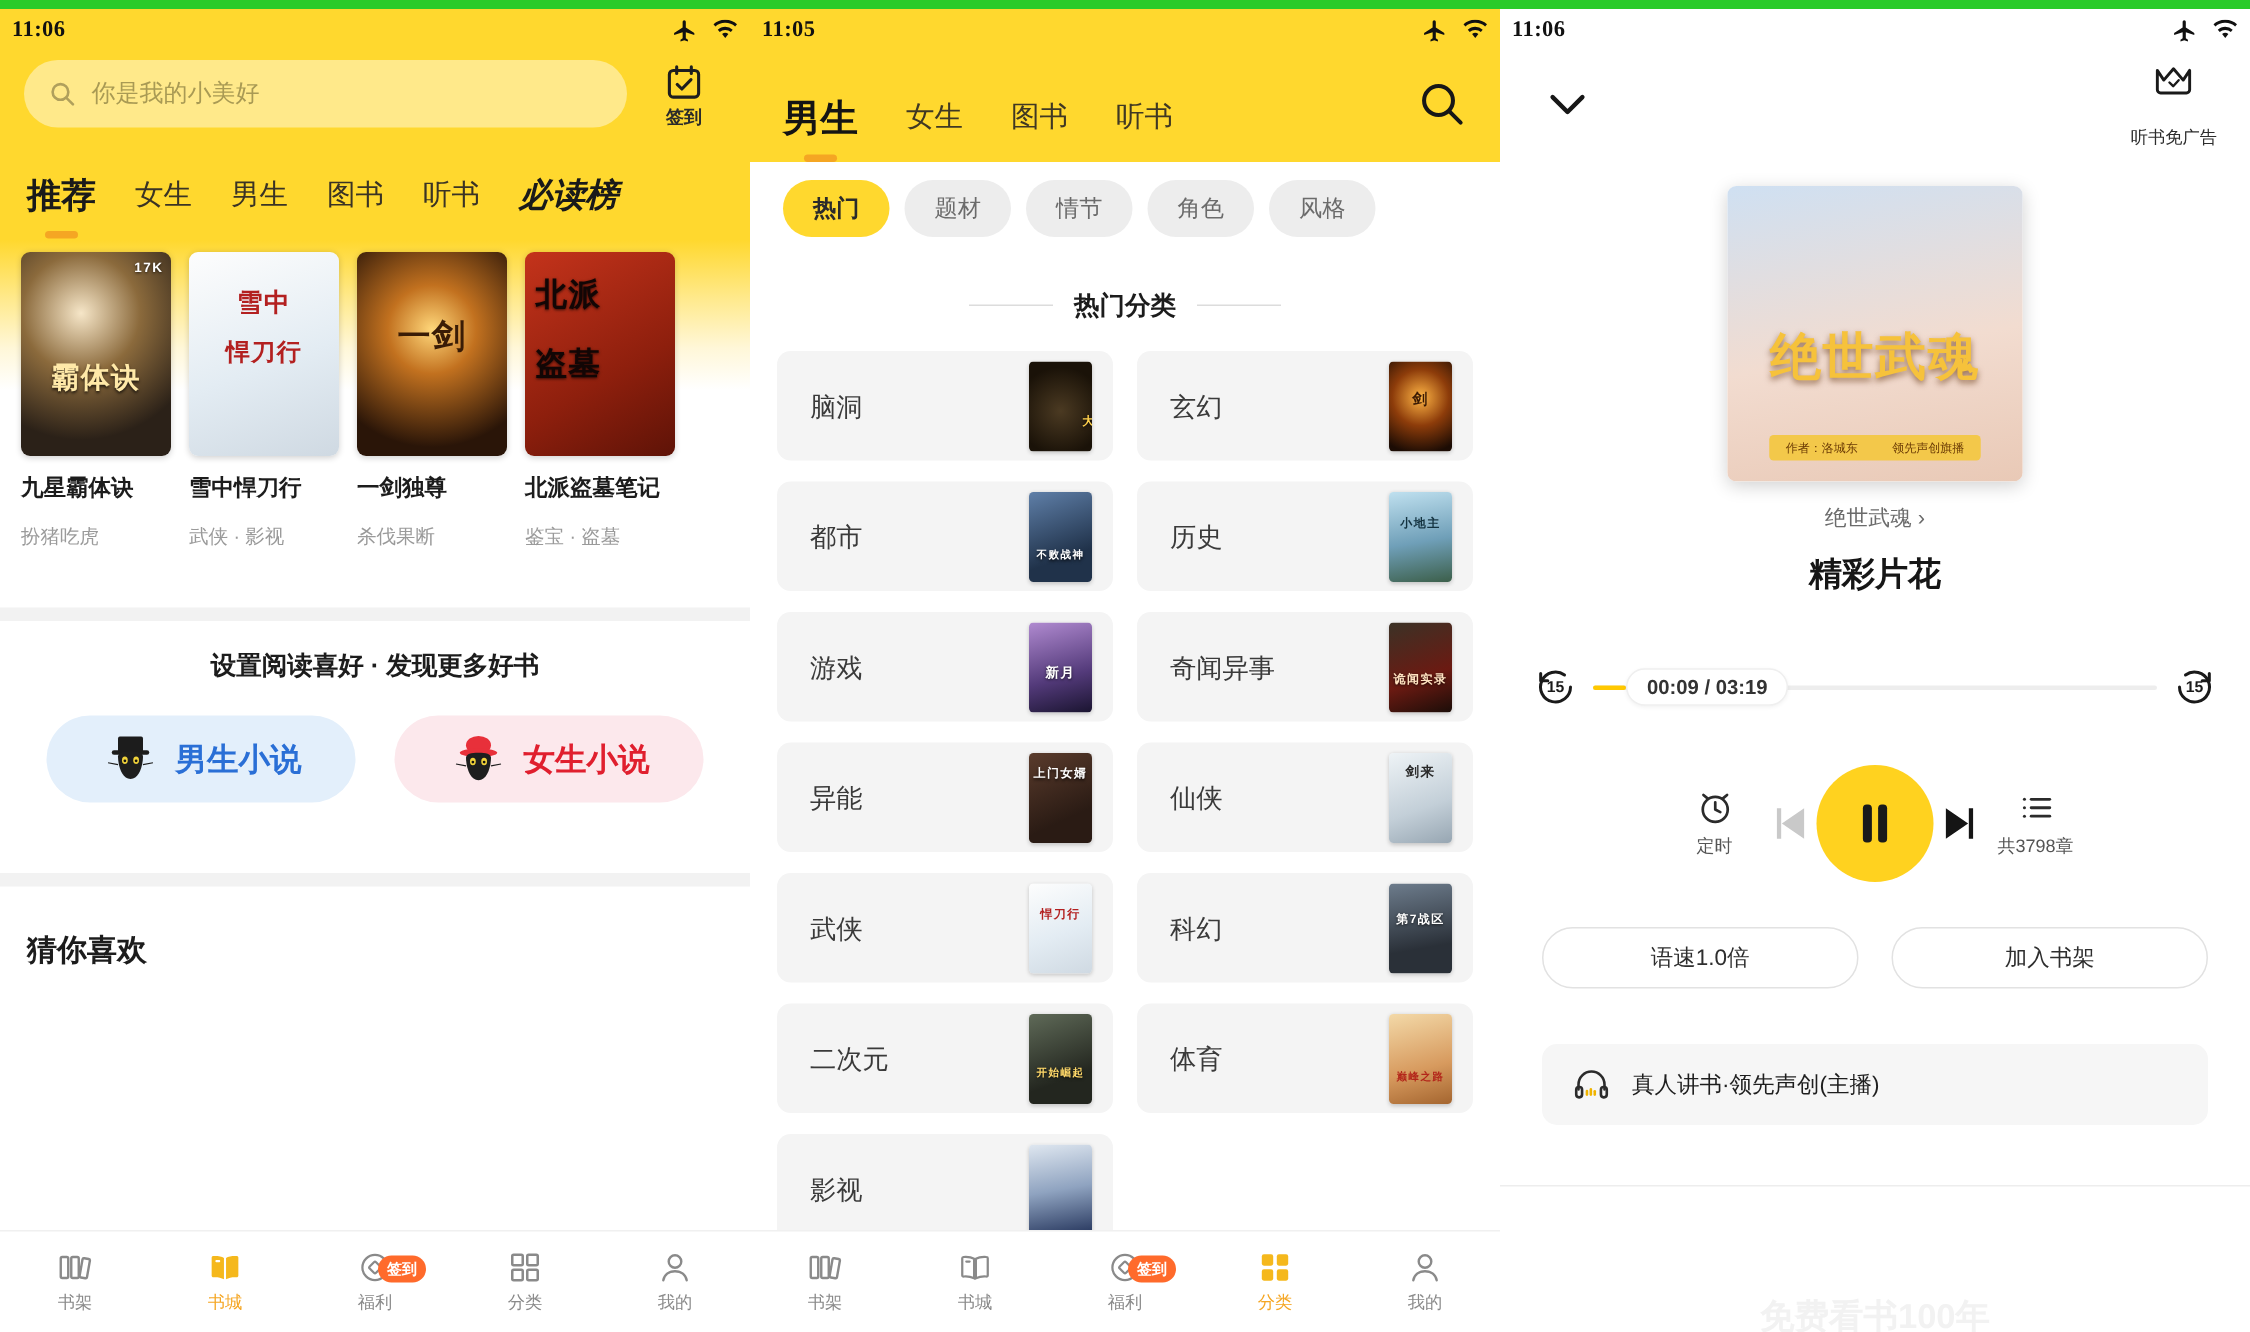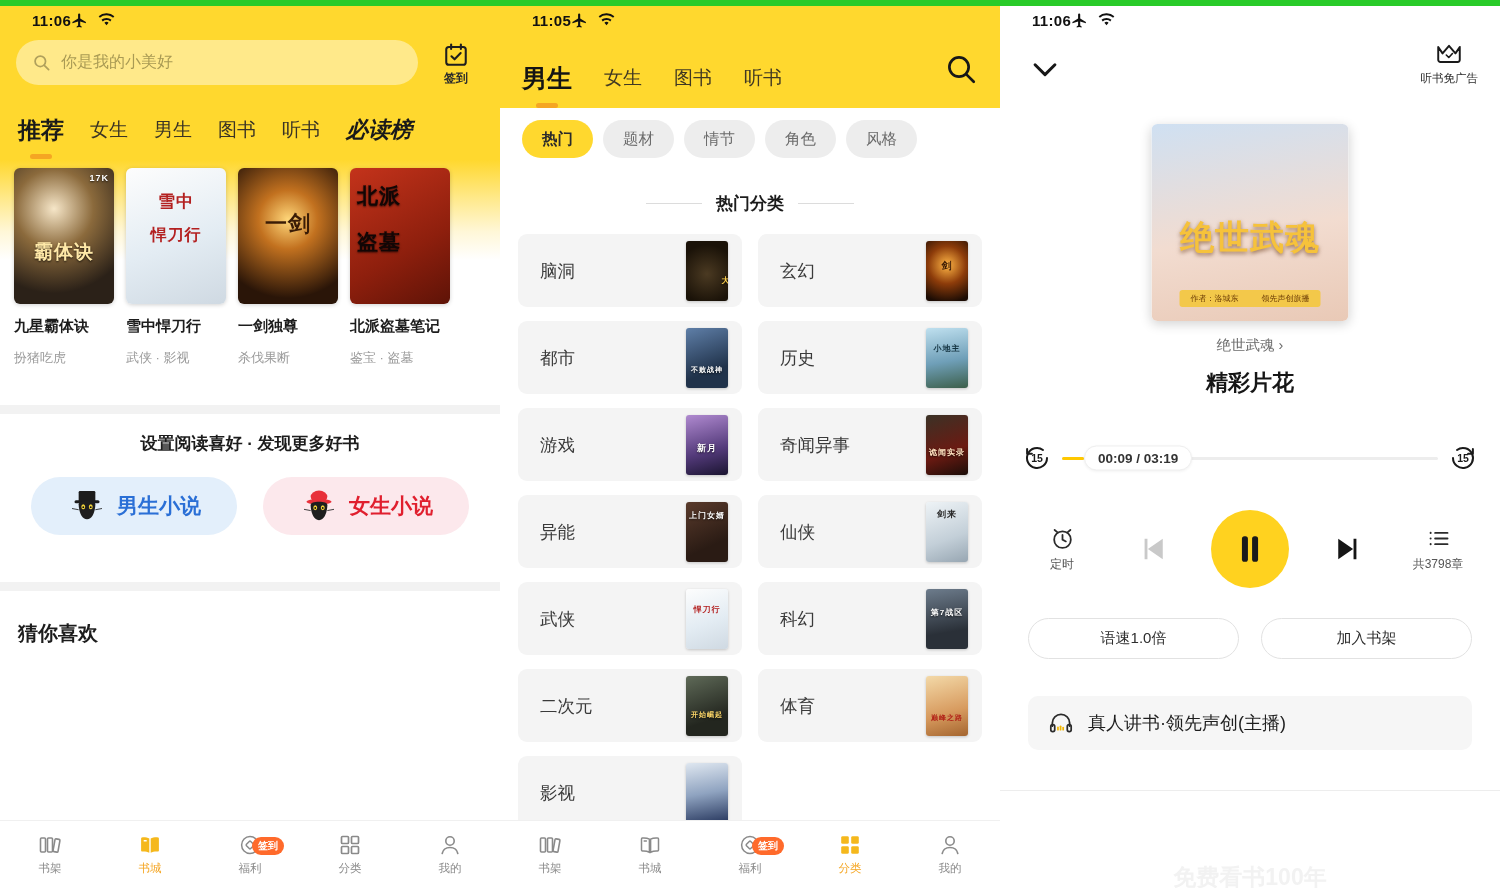--- a/index.html
+++ b/index.html
@@ -7,22 +7,22 @@
     width: 1500px; height: 888px;
     background: #ffffff;
     font-family: "Liberation Sans", "DejaVu Sans", sans-serif;
     overflow: hidden;
   }
   .screens { display: flex; width: 1500px; height: 888px; }
   .panel { width: 500px; height: 888px; position: relative; overflow: hidden; background: #fff; }
   .greenbar { position: absolute; top: 0; left: 0; width: 100%; height: 6px; background: #29cb29; z-index: 40; }
   .statusbar {
     position: absolute; top: 6px; left: 0; width: 100%; height: 28px;
-    display: flex; align-items: center; 
-    padding: 0 32px; z-index: 30;
+    display: flex; align-items: center; justify-content: space-between;
+    padding: 0 8px; z-index: 30; font-family: Liberation Serif, serif;
   }
   .statusbar .clock { font-size: 15px; font-weight: bold; color: #111; letter-spacing: .3px; }
   .statusbar .icons { display: flex; align-items: center; gap: 10px; }
   .svgi { display: block; }
 
   
   .p1-head {
     position: absolute; top: 0; left: 0; width: 100%; height: 160px;
     background: #ffd82e; z-index: 10;
   }
@@ -129,21 +129,21 @@
     gap: 14px 16px; z-index: 20;
   }
   .catcell {
     height: 73px; background: #f4f4f4; border-radius: 9px;
     display: flex; align-items: center; justify-content: space-between;
     padding: 0 14px 0 22px; position: relative;
   }
   .catcell .nm { font-size: 17.5px; color: #3a3a3a; }
   .catthumb { width: 42px; height: 60px; border-radius: 3px; overflow: hidden; position: relative; box-shadow: 0 1px 3px rgba(0,0,0,.2); }
   .p3-down { position: absolute; left: 28px; top: 52px; }
-  .p3-vip { position: absolute; right: 22px; top: 42px; display: flex; flex-direction: column; align-items: center; gap: 3px; }
+  .p3-vip { position: absolute; right: 22px; top: 42px; display: flex; flex-direction: column; align-items: center; gap: 16px; }
   .p3-vip .lbl { font-size: 11.5px; color: #2d2d2d; }
   .p3-cover {
     position: absolute; top: 124px; left: 50%; transform: translateX(-50%);
     width: 197px; height: 197px; border-radius: 6px; overflow: hidden;
     box-shadow: 0 3px 12px rgba(0,0,0,.18);
   }
   .p3-bookname {
     position: absolute; top: 336px; width: 100%; text-align: center;
     font-size: 14.5px; color: #6b6b6b;
   }
@@ -158,21 +158,21 @@
   .track { flex: 1; height: 3px; background: #ededed; border-radius: 2px; position: relative; display: flex; align-items: center; }
   .track .fill { position: absolute; left: 0; top: 0; height: 3px; width: 22px; background: #ffc800; border-radius: 2px; }
   .timepill {
     position: absolute; left: 22px; top: 50%; transform: translateY(-50%);
     background: #fff; border: 1px solid #efefef; border-radius: 14px;
     padding: 4px 13px; font-size: 13.5px; color: #333; font-weight: bold;
     box-shadow: 0 1px 3px rgba(0,0,0,.06); white-space: nowrap;
   }
   .p3-controls {
     position: absolute; top: 506px; left: 0; width: 100%; height: 86px;
-    display: flex; align-items: center; justify-content: space-between; padding: 0 30px;
+    display: flex; align-items: center; justify-content: center; padding: 0 30px;
   }
   .ctl { display: flex; flex-direction: column; align-items: center; gap: 4px; width: 64px; }
   .ctl .lbl { font-size: 12px; color: #555; }
   .playbtn {
     width: 78px; height: 78px; border-radius: 50%; background: #ffd21f;
     display: flex; align-items: center; justify-content: center;
   }
   .p3-actions {
     position: absolute; top: 618px; left: 28px; right: 28px;
     display: flex; gap: 22px;
@@ -180,21 +180,21 @@
   .actbtn {
     flex: 1; height: 41px; border: 1px solid #e2e2e2; border-radius: 21px;
     display: flex; align-items: center; justify-content: center;
     font-size: 15px; color: #2e2e2e;
   }
   .p3-voice {
     position: absolute; top: 696px; left: 28px; right: 28px; height: 54px;
     background: #f6f6f6; border-radius: 10px; display: flex; align-items: center;
     gap: 14px; padding: 0 20px;
   }
-  .p3-voice .tx { font-size: 18px; color: #1e1e1e; }
+  .p3-voice .tx { font-size: 15px; color: #1e1e1e; }
   .p3-divider { position: absolute; top: 790px; left: 0; width: 100%; height: 1px; background: #ededed; }
   .p3-ghost {
     position: absolute; top: 862px; width: 100%; text-align: center;
     font-size: 23px; font-weight: bold; color: #f2f2f2;
   }
 
   
   .bnav {
     position: absolute; bottom: 0; left: 0; width: 100%; height: 68px;
     background: #fff; border-top: 1px solid #f0f0f0;

